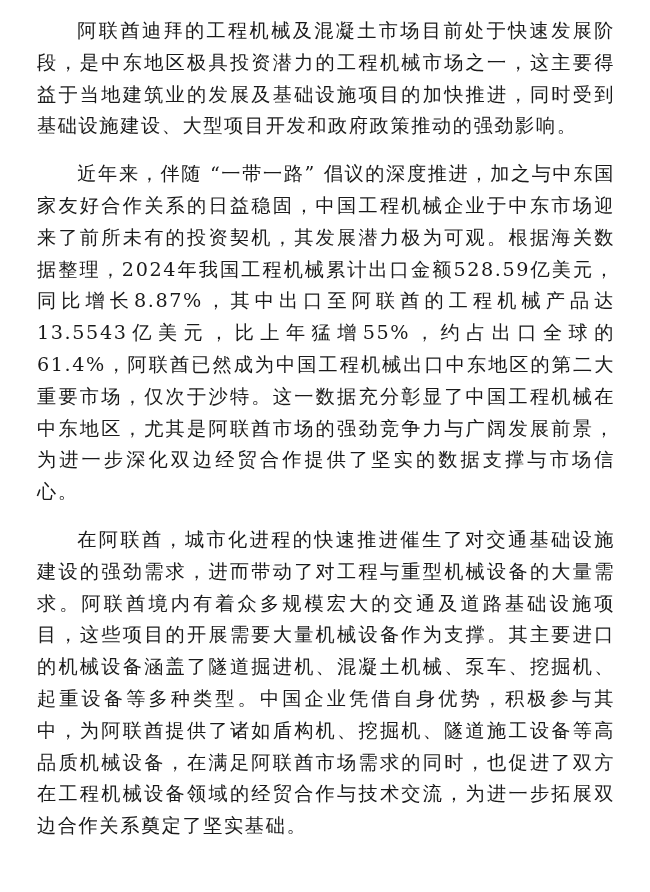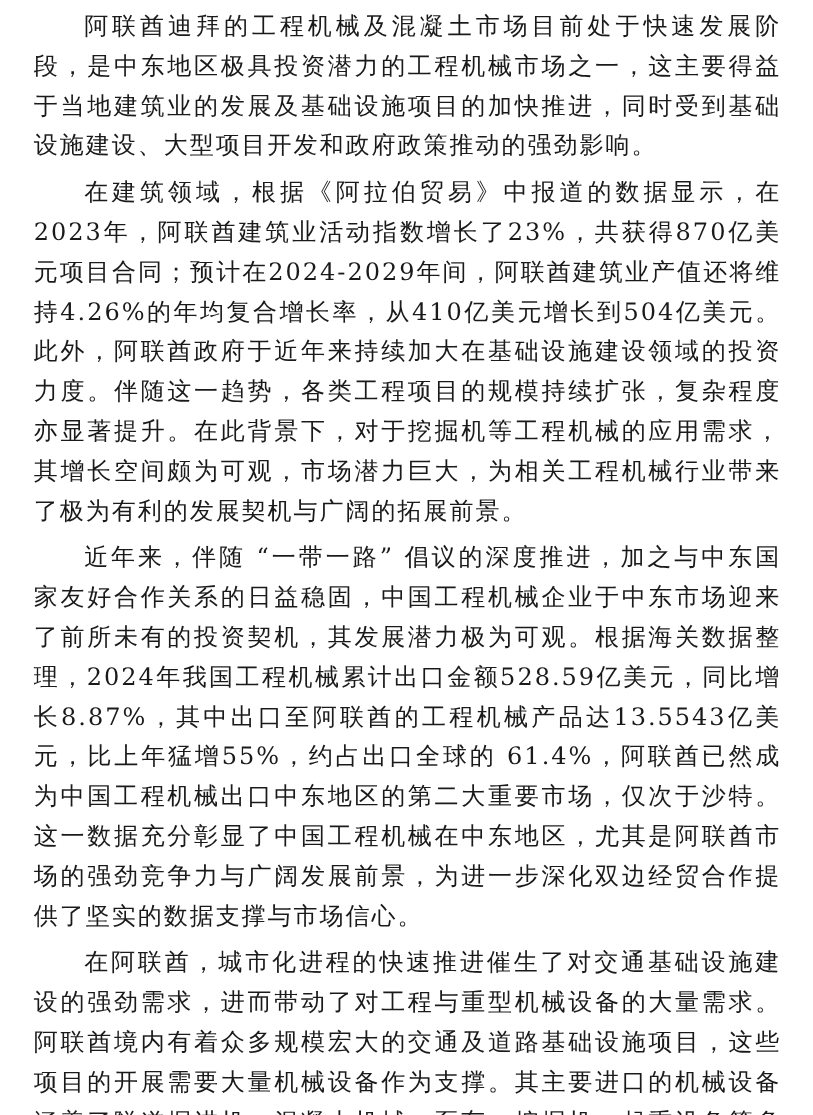--- a/index.html
+++ b/index.html
@@ -19,39 +19,38 @@
     top: -1px;
     width: 610px;
     color: #1a1a1a;
     font-family: "DejaVu Serif", "Liberation Serif", serif;
     font-size: 19.2px;
     line-height: 31.8px;
     letter-spacing: 1.6px;
     text-align: justify;
   }
   .doc p {
-    margin: 6px;
+    margin: 16px;
     text-indent: 2.1em;
   }
   .heading {
     position: absolute;
     left: 36px;
     top: 861px;
     font-family: "DejaVu Sans", "Liberation Sans", sans-serif;
     font-weight: normal;
     font-size: 19px;
     line-height: 26px;
     color: #111111;
     letter-spacing: 0.5px;
     margin-top: 48px;
   }
 </style>
 </head>
 <body>
 
 <div class="doc">
   <p>阿联酋迪拜的工程机械及混凝土市场目前处于快速发展阶段，是中东地区极具投资潜力的工程机械市场之一，这主要得益于当地建筑业的发展及基础设施项目的加快推进，同时受到基础设施建设、大型项目开发和政府政策推动的强劲影响。</p>
-  <p>在建筑领域，根据《阿拉伯贸易》中报道的数据显示，在2023年，阿联酋建筑业活动指数增长了23%，共获得870亿美元项目合同；预计在2024-2029年间，阿联酋建筑业产值还将维持4.26%的年均复合增长率，从410亿美元增长到504亿美元。此外，阿联酋政府于近年来持续加大在基础设施建设领域的投资力度。伴随这一趋势，各类工程项目的规模持续扩张，复杂程度亦显著提升。在此背景下，对于挖掘机等工程机械的应用需求，其增长空间颇为可观，市场潜力巨大，为相关工程机械行业带来了极为有利的发展契机与广阔的拓展前景。</p>
   <p>近年来，伴随 “一带一路” 倡议的深度推进，加之与中东国家友好合作关系的日益稳固，中国工程机械企业于中东市场迎来了前所未有的投资契机，其发展潜力极为可观。根据海关数据整理，2024年我国工程机械累计出口金额528.59亿美元，同比增长8.87%，其中出口至阿联酋的工程机械产品达13.5543亿美元，比上年猛增55%，约占出口全球的 61.4%，阿联酋已然成为中国工程机械出口中东地区的第二大重要市场，仅次于沙特。这一数据充分彰显了中国工程机械在中东地区，尤其是阿联酋市场的强劲竞争力与广阔发展前景，为进一步深化双边经贸合作提供了坚实的数据支撑与市场信心。</p>
   <p>在阿联酋，城市化进程的快速推进催生了对交通基础设施建设的强劲需求，进而带动了对工程与重型机械设备的大量需求。阿联酋境内有着众多规模宏大的交通及道路基础设施项目，这些项目的开展需要大量机械设备作为支撑。其主要进口的机械设备涵盖了隧道掘进机、混凝土机械、泵车、挖掘机、起重设备等多种类型。中国企业凭借自身优势，积极参与其中，为阿联酋提供了诸如盾构机、挖掘机、隧道施工设备等高品质机械设备，在满足阿联酋市场需求的同时，也促进了双方在工程机械设备领域的经贸合作与技术交流，为进一步拓展双边合作关系奠定了坚实基础。</p>
 </div>
 
 <div class="heading">展品范围如下：</div>
 
 </body></html>

